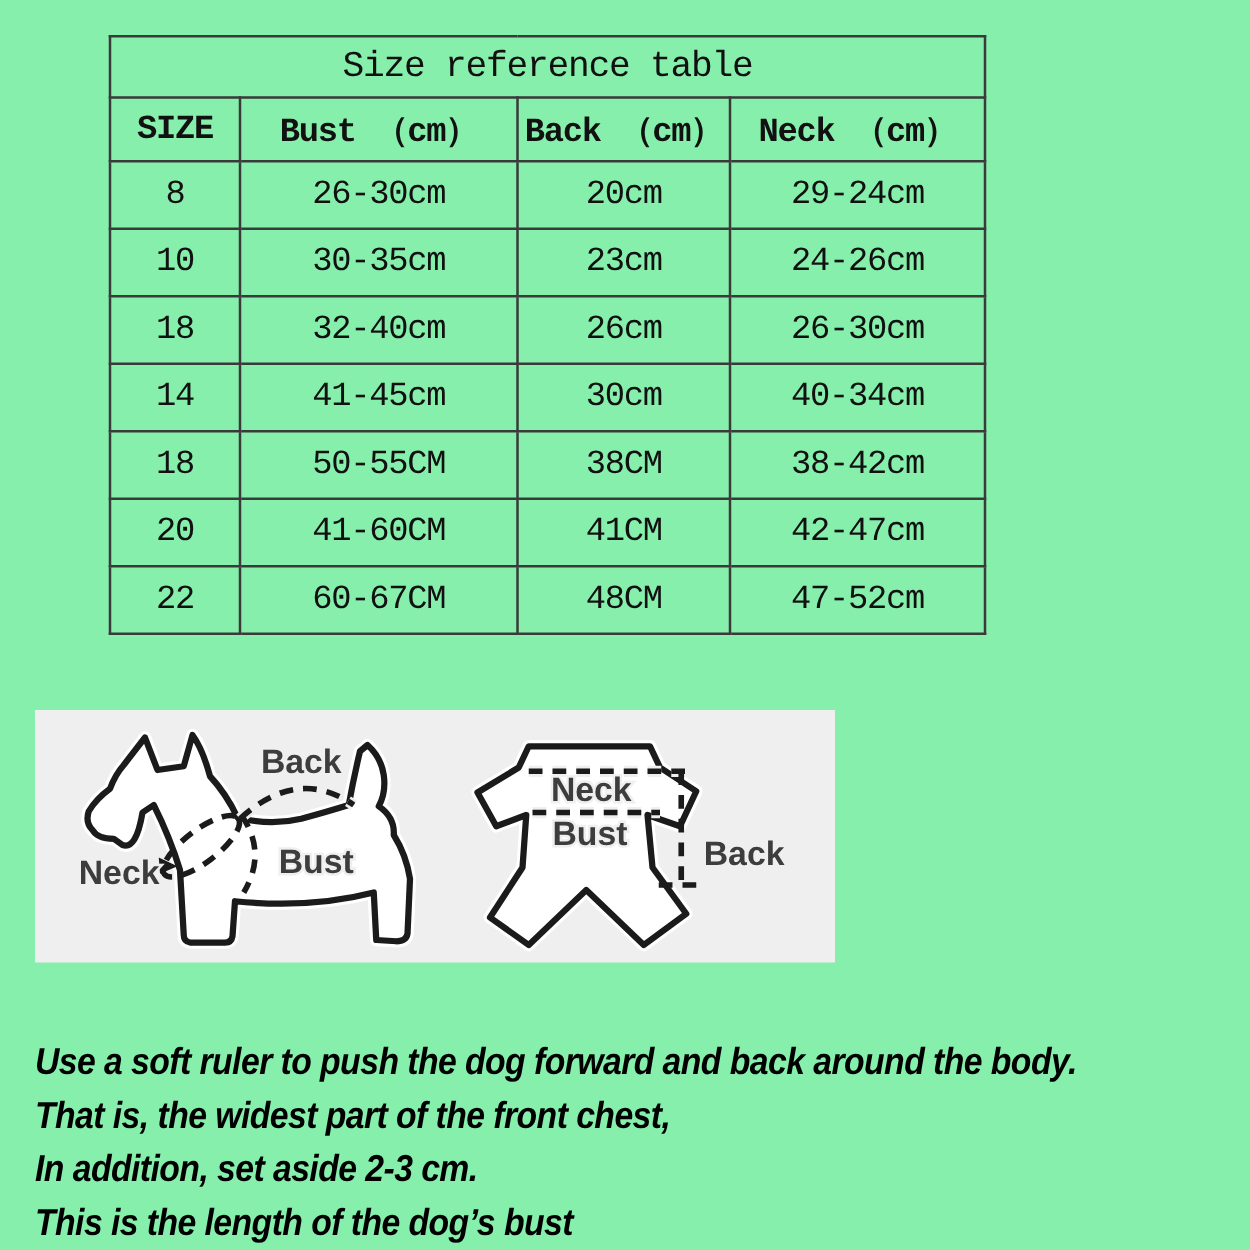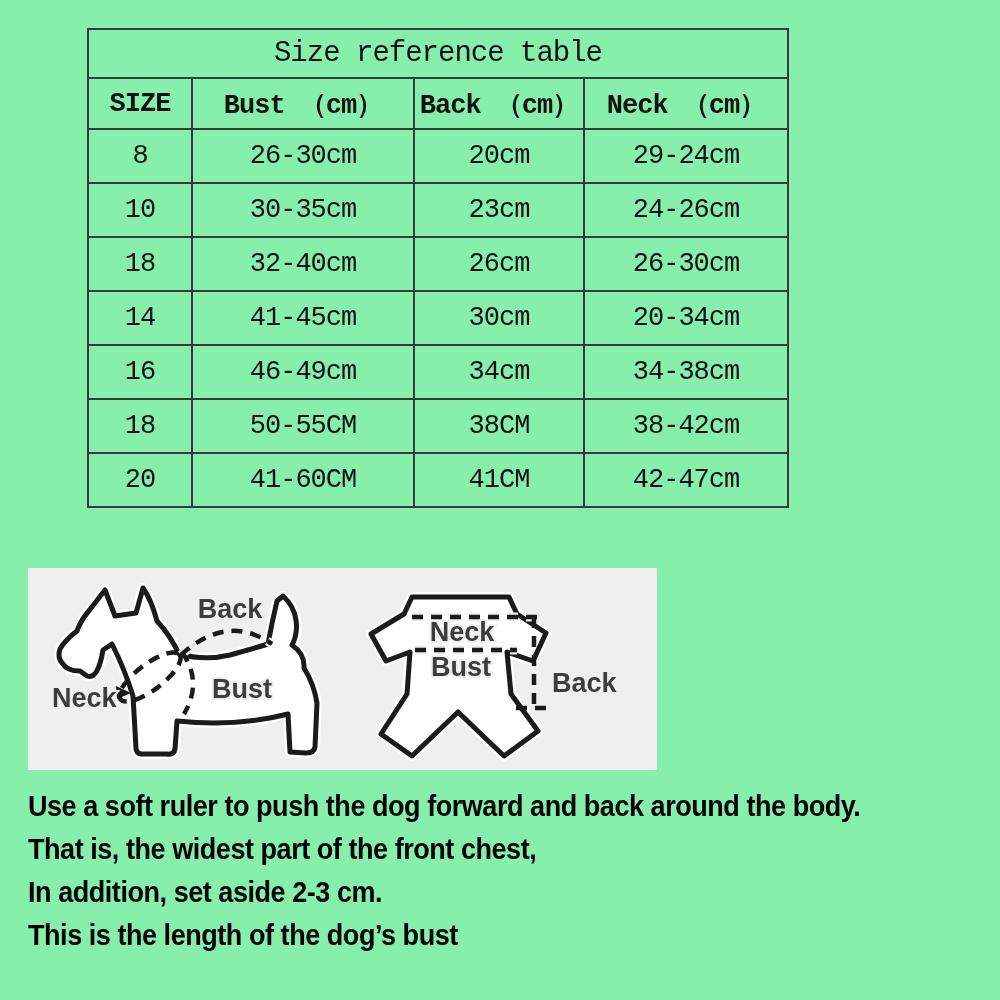--- a/index.html
+++ b/index.html
@@ -13,32 +13,32 @@
         color:#111;}
   table.size-table td,table.size-table th{
         border:2px solid #3a3a3a;text-align:center;vertical-align:middle;
         font-weight:normal;padding:0;letter-spacing:-1px;}
   td.tbl-title{height:47px;font-size:29px;}
   tr.hdr th{height:49px;font-size:27px;font-weight:bold;}
   tr.data td{height:52px;font-size:27px;}
   col.c0{width:104px;}col.c1{width:222px;}col.c2{width:170px;}col.c3{width:204px;}
 
   
-  .diagram{position:absolute;left:28px;top:568px;width:629px;height:202px;background:#efefef;}
+  .diagram{position:absolute;left:28px;top:568px;width:629px;height:202px;background:#efefef;padding-left:11px;}
   .diagram svg{display:block;}
   .outline{fill:#ffffff;stroke:#1b1b1b;stroke-width:5;stroke-linejoin:round;stroke-linecap:round;}
   .halo{fill:none;stroke:#ffffff;stroke-width:10;stroke-linejoin:round;stroke-linecap:round;}
   .dash{fill:none;stroke:#1b1b1b;stroke-width:4.5;stroke-dasharray:11 8;stroke-linecap:butt;}
   .dashhalo{fill:none;stroke:#efefef;stroke-width:9;stroke-dasharray:11 8;}
   text.lbl{font-family:"Liberation Sans",sans-serif;font-size:27px;font-weight:600;
         fill:#3d3d3d;paint-order:stroke;stroke:#efefef;stroke-width:4;}
 
   
-  .instructions{position:absolute;left:28px;top:784px;color:#000;
-        font-family:"Liberation Sans",sans-serif;font-weight:bold;}
+  .instructions{position:absolute;left:28px;top:828px;color:#000;
+        font-family:"Liberation Sans",sans-serif;font-style:italic;font-weight:bold;}
   .instructions .line{font-size:30px;line-height:43px;white-space:nowrap;
         transform:scaleX(0.9);transform-origin:0 0;letter-spacing:-0.5px;}
 </style>
 </head>
 <body>
 
 <div class="page">
 
   <table class="size-table">
     <colgroup>
@@ -72,39 +72,39 @@
     <tr class="data">
       <td>18</td>
       <td>32-40cm</td>
       <td>26cm</td>
       <td>26-30cm</td>
     </tr>
     <tr class="data">
       <td>14</td>
       <td>41-45cm</td>
       <td>30cm</td>
-      <td>20-34cm</td>
-    </tr>
-    <tr class="data">
-      <td>16</td>
-      <td>46-49cm</td>
-      <td>34cm</td>
-      <td>34-38cm</td>
+      <td>40-34cm</td>
     </tr>
     <tr class="data">
       <td>18</td>
       <td>50-55CM</td>
       <td>38CM</td>
       <td>38-42cm</td>
     </tr>
     <tr class="data">
       <td>20</td>
       <td>41-60CM</td>
       <td>41CM</td>
       <td>42-47cm</td>
+    </tr>
+    <tr class="data">
+      <td>22</td>
+      <td>60-67CM</td>
+      <td>48CM</td>
+      <td>47-52cm</td>
     </tr>
     </tbody>
   </table>
 
   <div class="diagram">
     <svg width="629" height="202" viewBox="28 568 629 202">
 
       <g>
         <path class="halo" d="M105,590 L115,616 L136,613 L143,588 Q151,599 157,621 Q170,635 179,654 Q205,661 230,655 Q252,649 268,644 Q272,622 277,601 L283,596 Q294,606 296,620 Q298,634 292,645 Q305,654 304,668 Q314,684 317,703 L315,747 Q314,753 306,753 L290,752 L288,714 Q238,727 177,721 L175,749 Q174,755 167,754 L141,754 Q136,753 136,748 L133,696 Q125,670 112,644 L103,650 Q98,680 87,676 L80,671 Q67,671 63,664 Q57,658 60,649 Q66,639 77,631 Q81,620 88,612 Z"></path>
         <path class="outline" d="M105,590 L115,616 L136,613 L143,588 Q151,599 157,621 Q170,635 179,654 Q205,661 230,655 Q252,649 268,644 Q272,622 277,601 L283,596 Q294,606 296,620 Q298,634 292,645 Q305,654 304,668 Q314,684 317,703 L315,747 Q314,753 306,753 L290,752 L288,714 Q238,727 177,721 L175,749 Q174,755 167,754 L141,754 Q136,753 136,748 L133,696 Q125,670 112,644 L103,650 Q98,680 87,676 L80,671 Q67,671 63,664 Q57,658 60,649 Q66,639 77,631 Q81,620 88,612 Z"></path>

